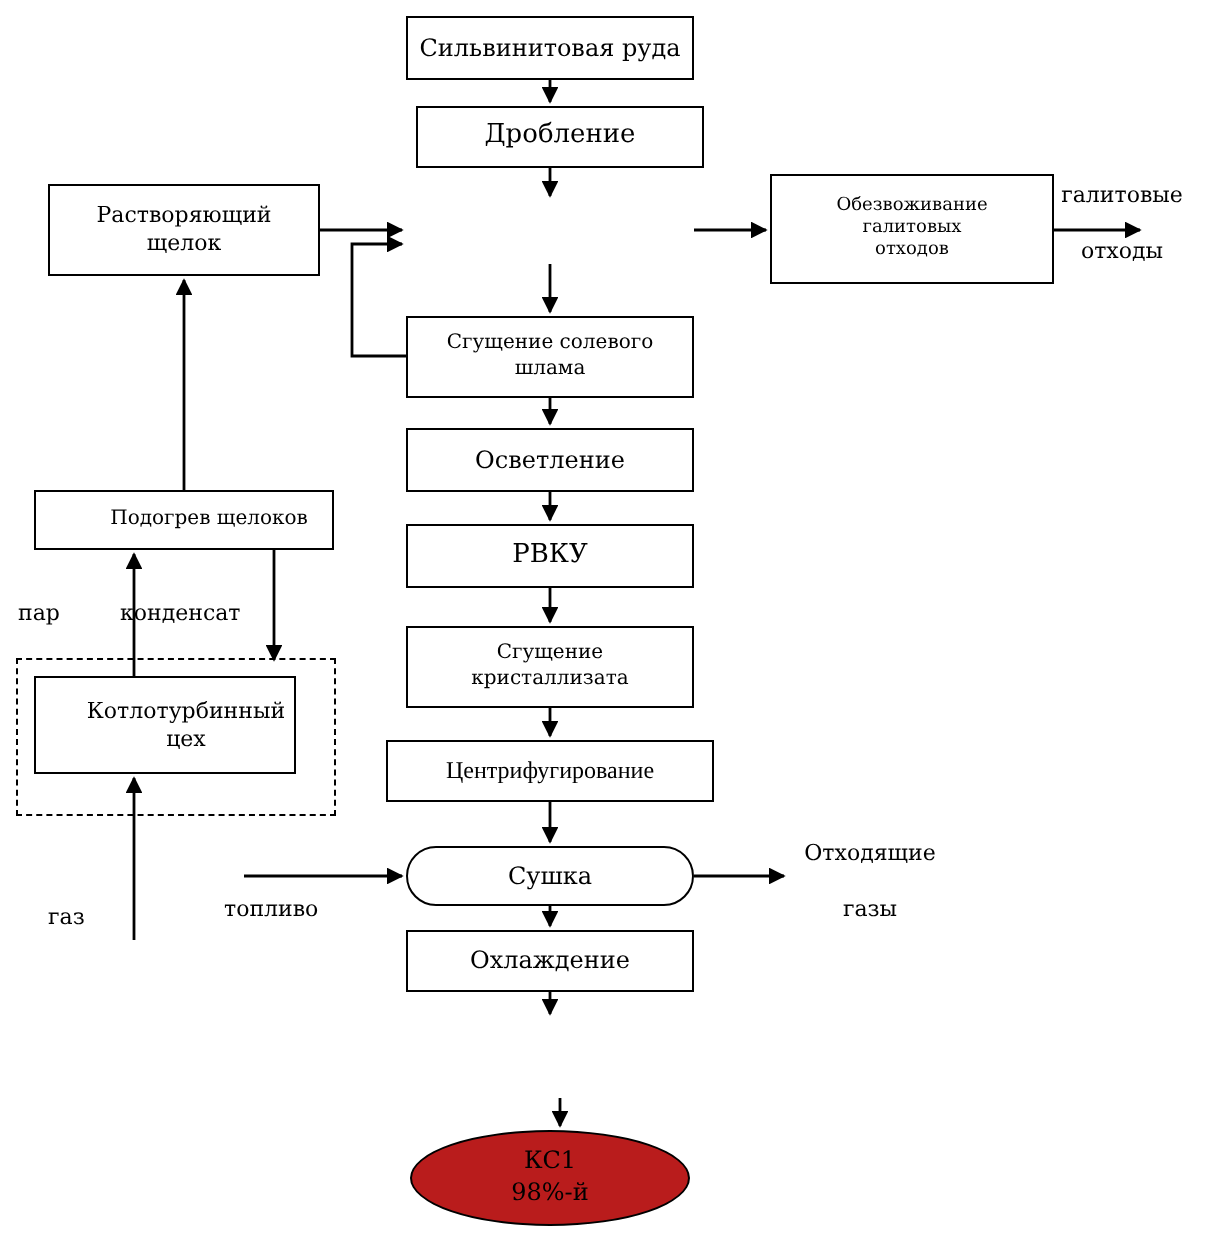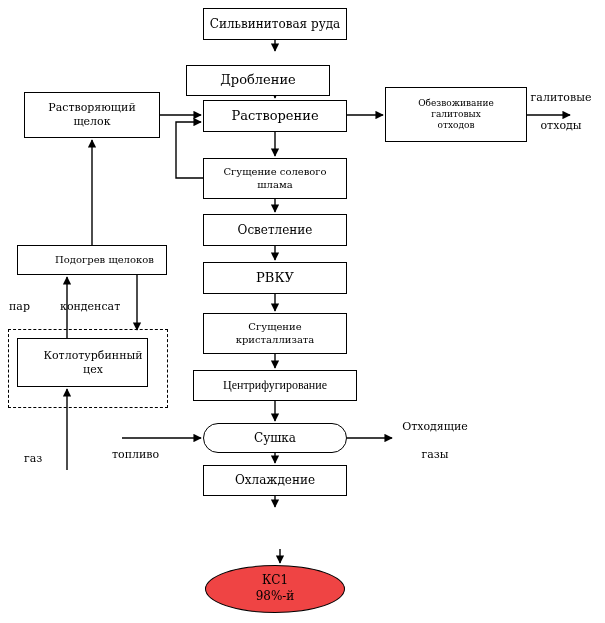--- a/index.html
+++ b/index.html
@@ -40,21 +40,21 @@
     box-sizing: border-box;
     border: 1px dashed #000000;
     background: transparent;
   }
 
   .oval {
     position: absolute;
     box-sizing: border-box;
     border: 1px solid #000000;
     border-radius: 50%;
-    background: #ef4444;
+    background: #b91c1c;
     display: flex;
     align-items: center;
     justify-content: center;
     text-align: center;
     color: #000000;
     font-size: 12px;
     line-height: 1.3;
     white-space: pre-line;
   }
 
@@ -123,23 +123,22 @@
 
     <g stroke="#000000" stroke-width="1.4" fill="none">
       <path d="M 137 275 L 137 330" marker-end="url(#ar)"></path>
     </g>
   </svg>
 
   <div class="dashed-zone" style="left:8px; top:329px; width:160px; height:79px;"></div>
 
   <div class="node f12" style="left:203px; top:8px; width:144px; height:32px;">Сильвинитовая руда</div>
 
-  <div class="node f13" style="left:186px; top:53px; width:144px; height:31px;margin-top:12px;">Дробление</div>
+  <div class="node f13" style="left:208px; top:53px; width:144px; height:31px;">Дробление</div>
 
-  <div class="node f13" style="left:203px; top:100px; width:144px; height:32px;">Растворение</div>
 
   <div class="node f11" style="left:24px; top:92px; width:136px; height:46px;">Растворяющий
 щелок</div>
 
   <div class="node f9" style="left:385px; top:87px; width:142px; height:55px;">Обезвоживание
 галитовых
 отходов</div>
 
   <div class="node f10" style="left:203px; top:158px; width:144px; height:41px;">Сгущение солевого
 шлама</div>

